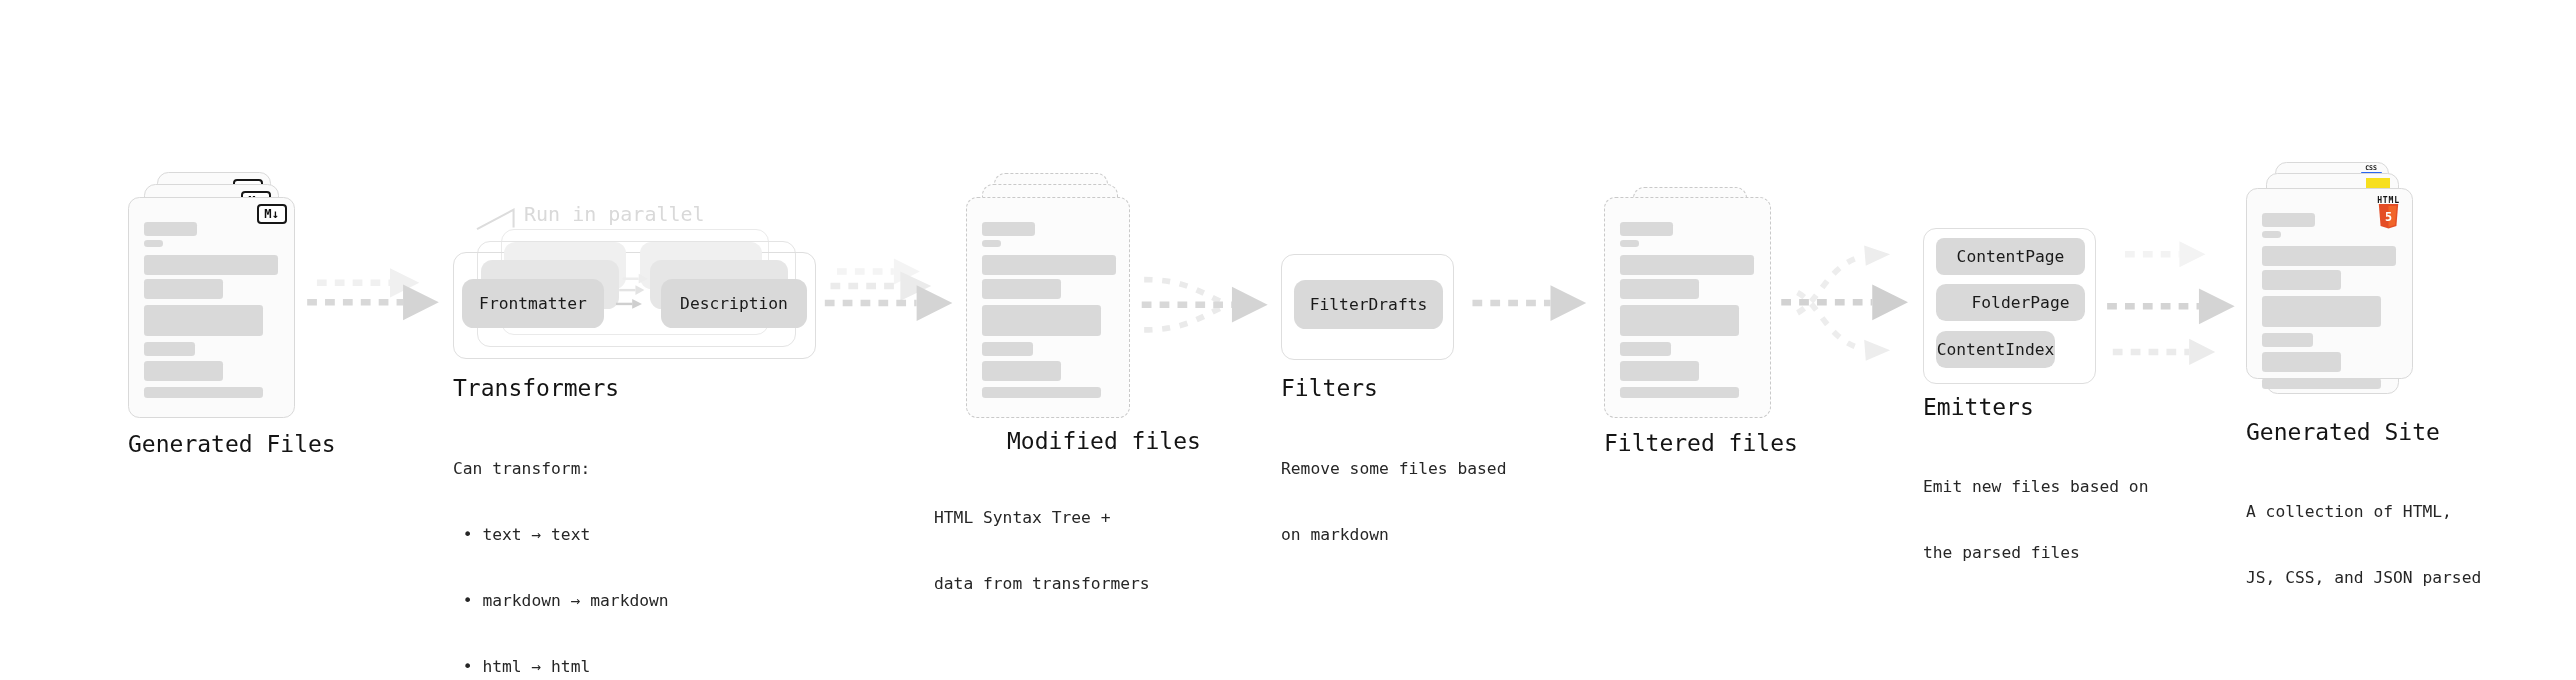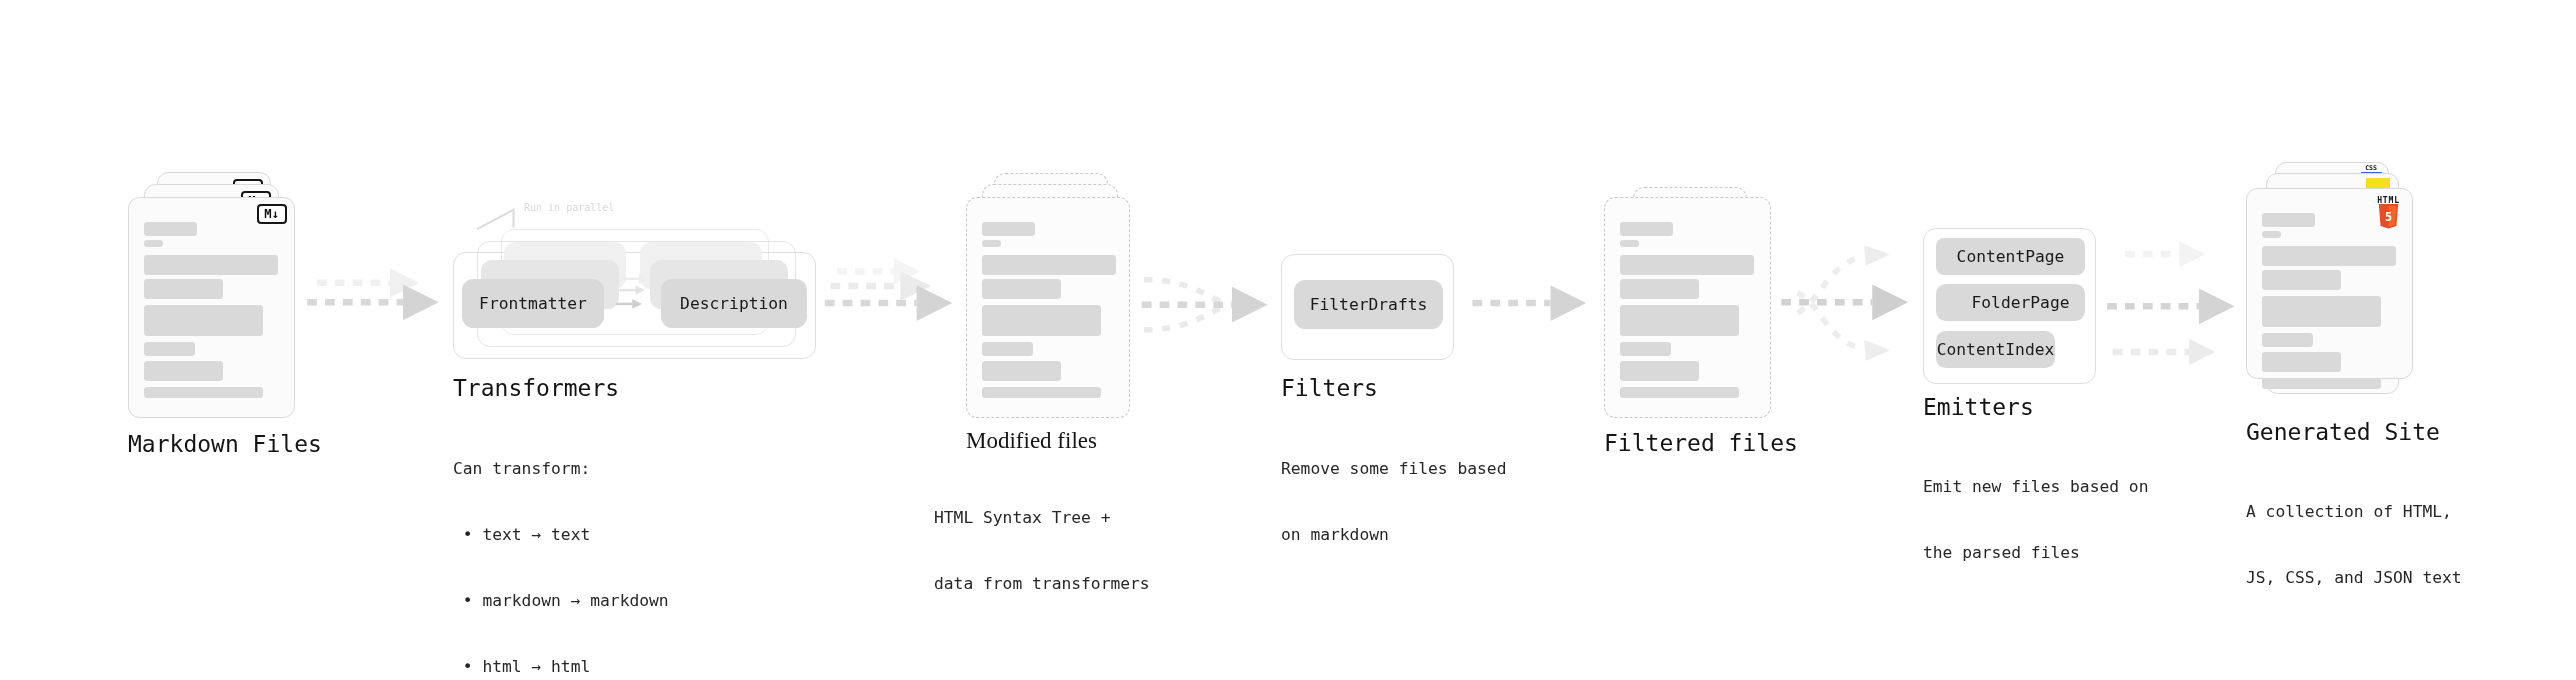--- a/index.html
+++ b/index.html
@@ -19,21 +19,21 @@
   .outline-box.g1{border-color:#e4e4e4;}
   .outline-box.g2{border-color:#eaeaea;}
   
   .chip{position:absolute;background:#d9d9d9;border-radius:11.4px;display:flex;align-items:center;justify-content:center;font-size:16.3px;color:#1a1a1a;box-sizing:border-box;}
   .chip.ghost1{background:#e6e6e6;}
   .chip.ghost2{background:#f0f0f0;}
   .chip.small{border-radius:9.8px;}
   
   .node-label{position:absolute;font-size:23px;line-height:26px;color:#141414;white-space:pre;}
   .node-desc{position:absolute;font-size:16.3px;line-height:22px;color:#262626;white-space:pre;}
-  .annotation{position:absolute;font-size:10px;color:#d9d9d9;white-space:pre;}
+  .annotation{position:absolute;font-size:20px;color:#d9d9d9;white-space:pre;}
   
   .html-logo{position:absolute;top:6.5px;right:9px;width:29px;text-align:center;}
   .html-word{font-size:8.1px;font-weight:bold;letter-spacing:0.8px;color:#111;line-height:8.1px;}
   .js-chip{position:absolute;top:4.1px;right:8.1px;width:24.4px;height:10.6px;background:#f7df1e;}
   .css-logo{position:absolute;top:1.6px;right:6.5px;width:21px;text-align:center;font-size:6.5px;line-height:6.5px;font-weight:bold;color:#111;}
   .css-bar{height:3.3px;background:#2965f1;margin-top:0.8px;border-radius:0.8px;}
   svg.arrows{position:absolute;left:0;top:0;pointer-events:none;}
 </style>
 </head>
 <body>
@@ -59,21 +59,21 @@
           <div class="bar" style="width: 79px; height: 19.5px; margin-bottom: 6.5px;"></div>
           <div class="bar" style="width: 119px; height: 31px; margin-bottom: 5.7px;"></div>
           <div class="bar" style="width: 51px; height: 14px; margin-bottom: 4.9px;"></div>
           <div class="bar" style="width: 79px; height: 19.5px; margin-bottom: 6.5px;"></div>
           <div class="bar" style="width: 119px; height: 11.4px; margin-bottom: 0px;"></div>
         </div>
       <div class="badge-md">
           <span>M↓</span>
         </div>
     </div>
-    <div class="node-label" style="left:128px;top:431px;">Markdown Files</div>
+    <div class="node-label" style="left:128px;top:431px;">Generated Files</div>
   </div>
 
   <div>
     <div class="outline-box g2" style="left:501px;top:229px;width:268px;height:106px;"></div>
     <div class="outline-box g1" style="left:477px;top:241px;width:319px;height:106px;"></div>
     <div class="outline-box" style="left:453px;top:252px;width:363px;height:107px;"></div>
 
     <div class="chip ghost2" style="left:504px;top:242px;width:122px;height:47px;"></div>
     <div class="chip ghost2" style="left:640px;top:242px;width:122px;height:47px;"></div>
     <div class="chip ghost1" style="left:481px;top:260px;width:138px;height:49px;"></div>
@@ -105,21 +105,21 @@
           <div class="bar" style="width: 53px; height: 14px; margin-bottom: 4.1px;"></div>
           <div class="bar" style="width: 19.5px; height: 6.5px; margin-bottom: 8.1px;"></div>
           <div class="bar" style="width: 134px; height: 19.5px; margin-bottom: 4.9px;"></div>
           <div class="bar" style="width: 79px; height: 19.5px; margin-bottom: 6.5px;"></div>
           <div class="bar" style="width: 119px; height: 31px; margin-bottom: 5.7px;"></div>
           <div class="bar" style="width: 51px; height: 14px; margin-bottom: 4.9px;"></div>
           <div class="bar" style="width: 79px; height: 19.5px; margin-bottom: 6.5px;"></div>
           <div class="bar" style="width: 119px; height: 11.4px; margin-bottom: 0px;"></div>
         </div>
     </div>
-    <div class="node-label" style="left:966px;top:428px;font-family:Liberation Serif, serif;">Modified files</div>
+    <div class="node-label" style="left:1007px;top:428px;">Modified files</div>
     <div class="node-desc" style="left:934px;top:463px;">
       <div>HTML Syntax Tree +</div>
       <div>data from transformers</div>
     </div>
   </div>
 
   <div>
     <div class="outline-box" style="left:1281px;top:254px;width:173px;height:106px;"></div>
     <div class="chip" style="left:1294px;top:280px;width:149px;height:49px;">
         <span>FilterDrafts</span>
@@ -192,21 +192,21 @@
         <svg width="23" height="25" viewBox="0 0 32 36">
           <path d="M2 0 L30 0 L27.4 31.6 L16 35.4 L4.6 31.6 Z" fill="#e44d26"></path>
           <path d="M16 2.8 L16 33.2 L25.4 30.1 L27.6 2.8 Z" fill="#f16529"></path>
           <text x="16" y="24" text-anchor="middle" font-size="17" font-weight="bold" fill="#ffffff" font-family="DejaVu Sans Mono, monospace">5</text>
         </svg>
       </div>
     </div>
     <div class="node-label" style="left:2246px;top:419px;">Generated Site</div>
     <div class="node-desc" style="left:2246px;top:457px;">
       <div>A collection of HTML,</div>
-      <div>JS, CSS, and JSON text</div>
+      <div>JS, CSS, and JSON parsed</div>
     </div>
   </div>
 
   <svg class="arrows" width="2576" height="681" viewBox="0 0 3170 838">
 
     <polyline points="587,282 632,258 632,280" fill="none" stroke="#dcdcdc" stroke-width="2.5"></polyline>
 
     <g>
       <line x1="390" y1="348" x2="480" y2="348" stroke="#f0f0f0" stroke-width="8" stroke-dasharray="12 10"></line>
       <polygon points="480,330 516,348 480,366" fill="#f0f0f0"></polygon>

